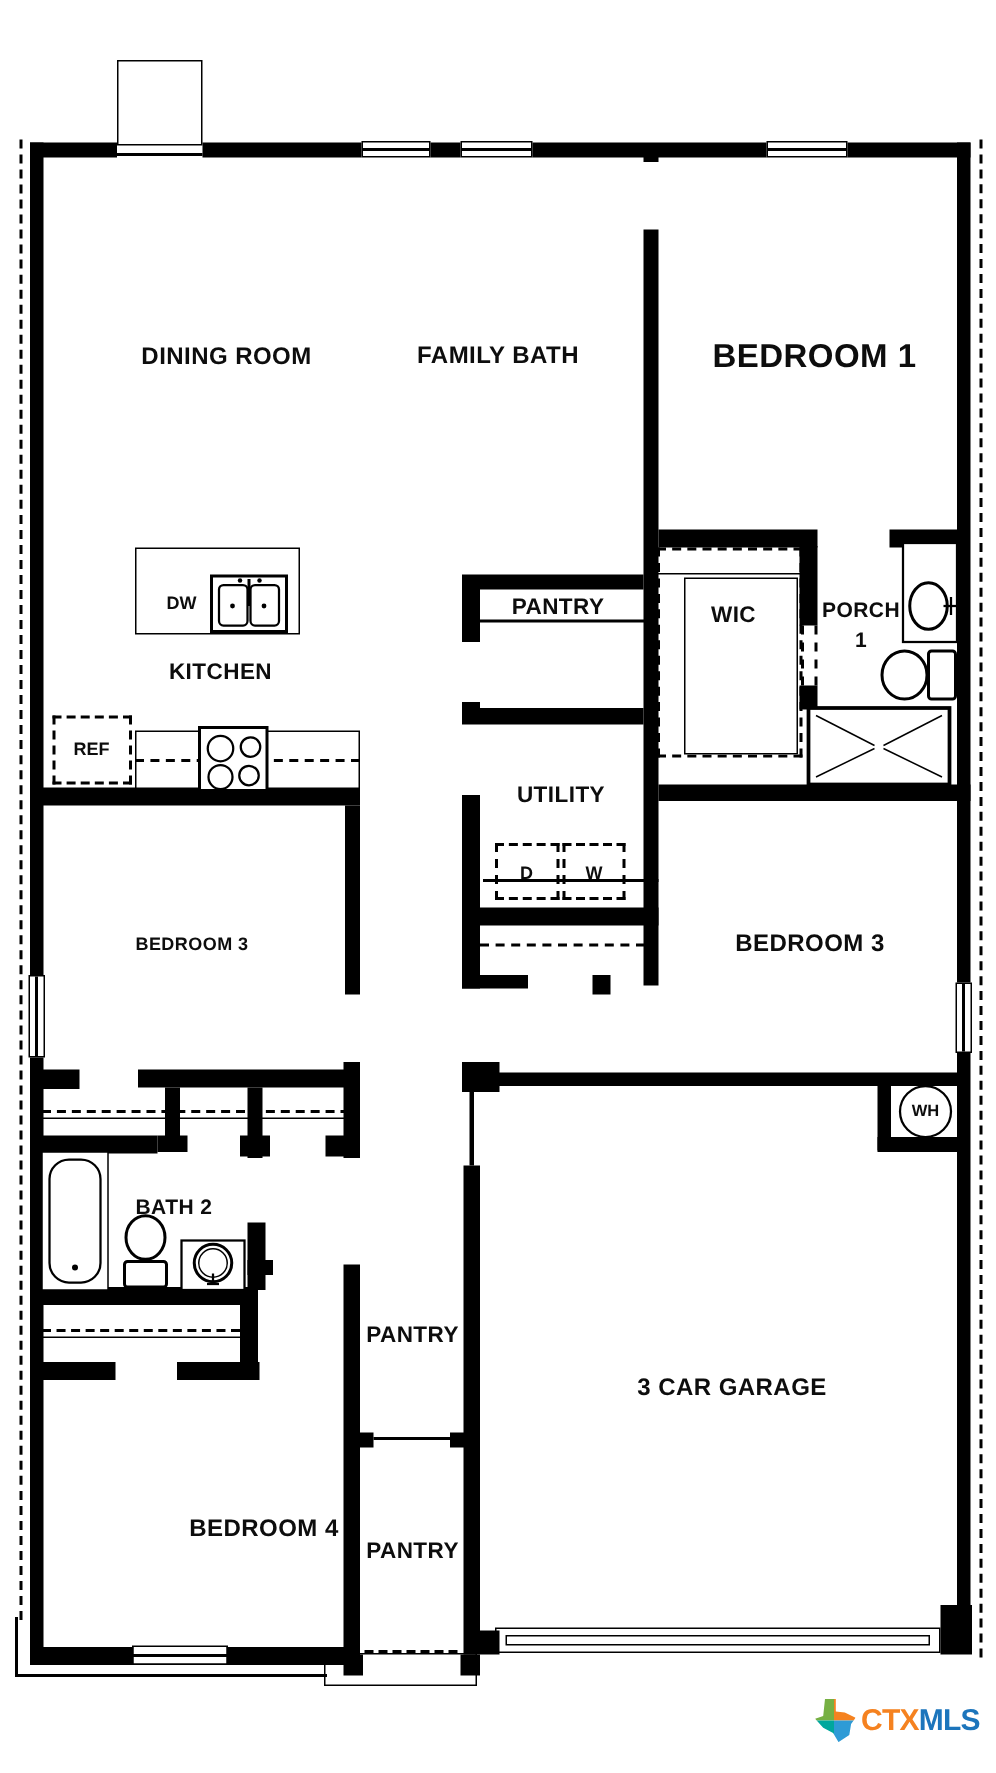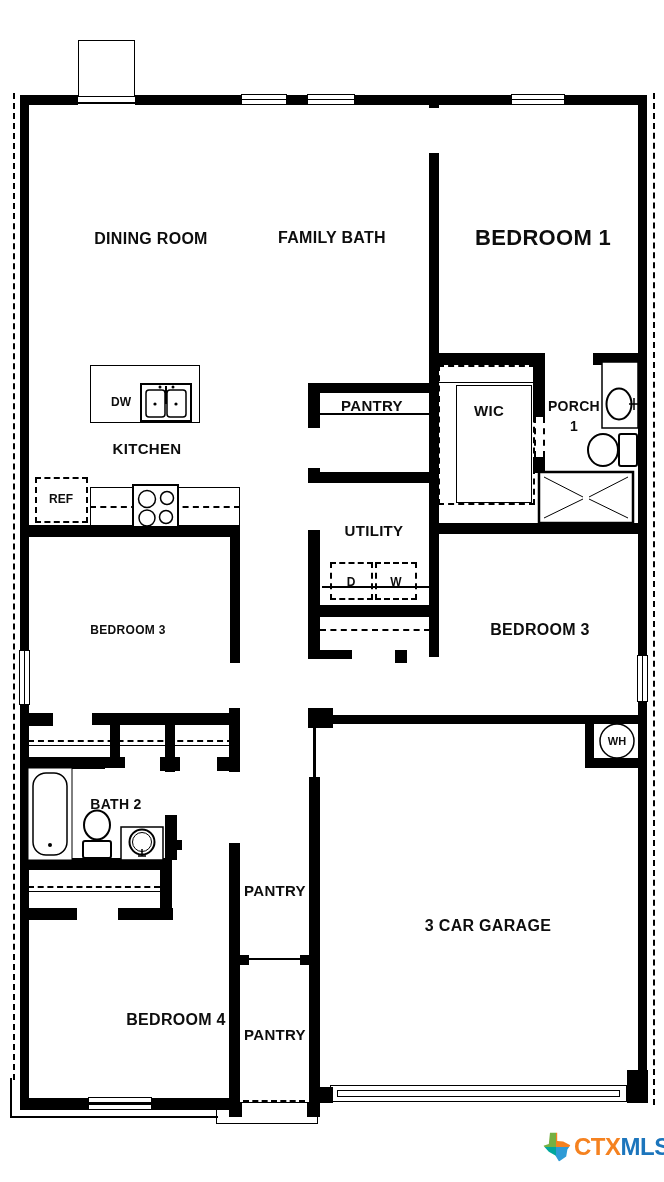--- a/index.html
+++ b/index.html
@@ -20,21 +20,21 @@
   .room-label{transform:translate(-50%,-50%);z-index:8;font-weight:bold;color:#0d0d0d;
     white-space:nowrap;text-align:center;letter-spacing:.3px;line-height:1.4;}
   .fixture-label{transform:translate(-50%,-50%);z-index:8;font-weight:bold;color:#0d0d0d;white-space:nowrap;}
   #fixtures{position:absolute;left:0;top:0;z-index:6;pointer-events:none;}
   .s1{stroke:#000;stroke-width:1;fill:none;}
   .s15{stroke:#000;stroke-width:1.5;fill:none;}
   .s2{stroke:#000;stroke-width:2;fill:none;}
   .s25{stroke:#000;stroke-width:2.5;fill:none;}
   .sw{fill:#fff;}
   #logo{position:absolute;left:541px;top:1130px;height:34px;display:flex;align-items:center;z-index:9;}
-  #logo .logo-text{font-weight:bold;font-size:24px;letter-spacing:-0.5px;}
+  #logo .logo-text{font-weight:bold;font-size:20px;letter-spacing:-0.5px;}
   #logo svg{margin-right:3px;}
 </style>
 </head>
 <body>
 
 <div id="plan">
 
   <svg id="fixtures" width="664" height="1182" viewBox="0 0 664 1182">
 
     <g>

